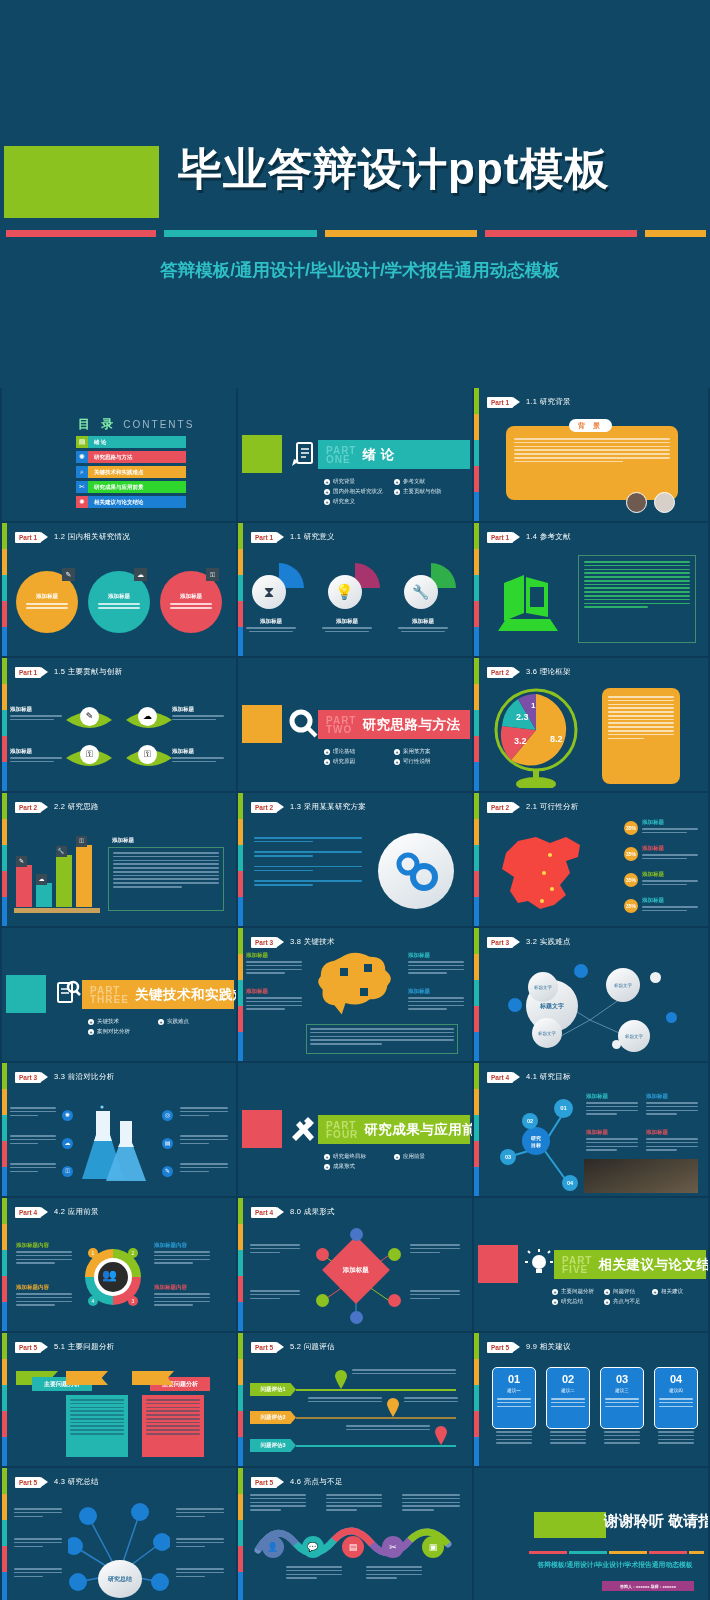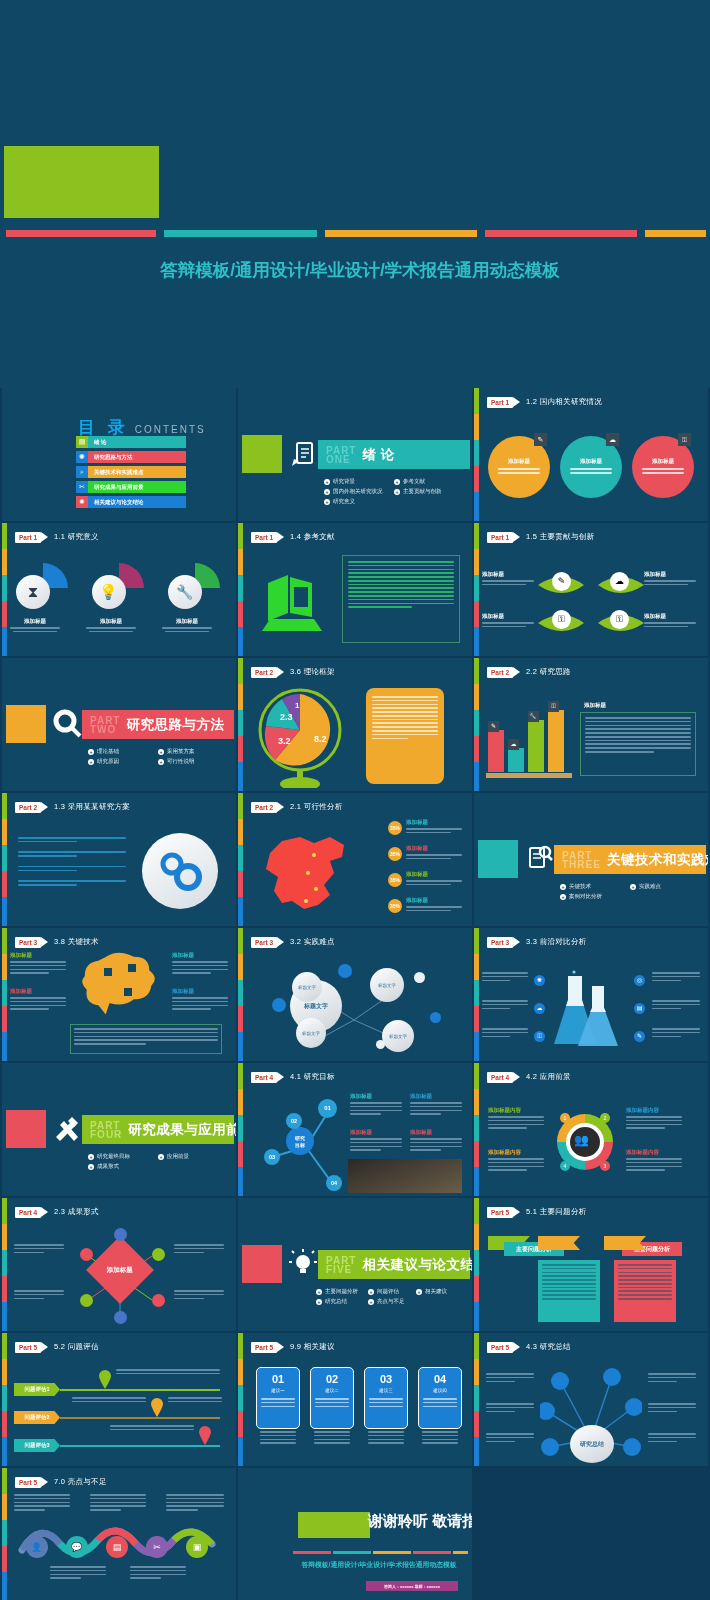--- a/index.html
+++ b/index.html
@@ -91,21 +91,21 @@
     display:flex; flex-wrap:wrap; gap:3px 8px;
   }
   .sec-items div { display:flex; align-items:center; gap:3px; font-size:5.5px; color:#dfeaf2; white-space:nowrap; }
   .plus {
     width:6px; height:6px; border-radius:50%; background:#fff; color:#0f4764;
     font-size:5px; line-height:6px; text-align:center; font-weight:bold; flex:0 0 6px;
   }
 
   
   .toc-head { position:absolute; left:76px; top:28px; display:flex; align-items:baseline; gap:6px; }
-  .toc-head b { font-size:17px; color:#0ea5e9; letter-spacing:4px; }
+  .toc-head b { font-size:12px; color:#86efac; letter-spacing:4px; }
   .toc-head span { font-size:10px; color:#9fb7c6; letter-spacing:2px; }
   .toc-row {
     position:absolute; left:74px; width:110px; height:12px;
     display:flex; align-items:center;
   }
   .toc-ic { width:12px; height:12px; display:flex; align-items:center; justify-content:center; font-size:7px; color:#fff; flex:0 0 12px; }
   .toc-lb { flex:1; height:12px; display:flex; align-items:center; padding-left:6px; font-size:5.5px; color:#fff; font-weight:bold; }
 
   
   .ph-line { background:#7fa3bb; opacity:.75; height:1.6px; border-radius:1px; margin-bottom:2.2px; }
@@ -135,20 +135,21 @@
     color:#fff; font-size:4px; font-weight:bold; display:flex; align-items:center; justify-content:center;
   }
 
   svg { display:block; }
 </style>
 </head>
 <body>
 
 <div class="cover">
   <div class="cover-green"></div>
+  <div class="cover-title">毕业答辩设计ppt模板</div>
   <div class="cover-bars">
     <i class="cb c1"></i>
     <i class="cb c2"></i>
     <i class="cb c3"></i>
     <i class="cb c4"></i>
     <i class="cb c5"></i>
   </div>
   <div class="cover-sub">答辩模板/通用设计/毕业设计/学术报告通用动态模板</div>
 </div>
 
@@ -215,20 +216,45 @@
           <i class="plus">+</i>
           <span>主要贡献与创新</span>
         </div>
       <div style="width:62px">
           <i class="plus">+</i>
           <span>研究意义</span>
         </div>
     </div>
   </div>
 
+  <div class="slide">
+    <div class="rail">
+        <i class="g"></i>
+        <i class="o"></i>
+        <i class="t"></i>
+        <i class="r"></i>
+        <i class="b"></i>
+      </div>
+    <div class="part-tag">Part 1</div>
+    <div class="slide-title">1.1 研究背景</div>
+    <div class="panel-orange" style="left:32px;top:38px;width:172px;height:74px">
+      <div style="padding:12px 8px 0 8px">
+        <div class="ph-line" style="background:#fff;opacity:.6"></div>
+          <div class="ph-line" style="background:#fff;opacity:.6"></div>
+        <div class="ph-line" style="background:#fff;opacity:.6"></div>
+          <div class="ph-line" style="background:#fff;opacity:.6"></div>
+        <div class="ph-line" style="background:#fff;opacity:.6"></div>
+          <div class="ph-line" style="background:#fff;opacity:.6"></div>
+        <div class="ph-line" style="background:#fff;opacity:.6;width:70%"></div>
+      </div>
+    </div>
+    <div class="badge-pill" style="left:95px;top:31px">背 景</div>
+    <div style="position:absolute;left:152px;top:104px;width:21px;height:21px;border-radius:50%;background:#6e5a4e;border:1.5px solid #fff"></div>
+    <div style="position:absolute;left:180px;top:104px;width:21px;height:21px;border-radius:50%;background:#d6d0c8;border:1.5px solid #fff"></div>
+  </div>
 
   <div class="slide">
     <div class="rail">
         <i class="g"></i>
         <i class="o"></i>
         <i class="t"></i>
         <i class="r"></i>
         <i class="b"></i>
       </div>
     <div class="part-tag">Part 1</div>
@@ -885,21 +911,21 @@
 
   <div class="slide">
     <div class="rail">
         <i class="g"></i>
         <i class="o"></i>
         <i class="t"></i>
         <i class="r"></i>
         <i class="b"></i>
       </div>
     <div class="part-tag">Part 4</div>
-    <div class="slide-title">2.3 成果形式</div>
+    <div class="slide-title">8.0 成果形式</div>
     <div style="position:absolute;left:12px;top:46px;width:50px">
         <div class="ph-line"></div>
         <div class="ph-line"></div>
         <div class="ph-line" style="width:60%"></div>
       </div>
     <div style="position:absolute;left:12px;top:92px;width:50px">
         <div class="ph-line"></div>
         <div class="ph-line"></div>
         <div class="ph-line" style="width:60%"></div>
       </div>
@@ -1193,21 +1219,21 @@
 
   <div class="slide">
     <div class="rail">
         <i class="g"></i>
         <i class="o"></i>
         <i class="t"></i>
         <i class="r"></i>
         <i class="b"></i>
       </div>
     <div class="part-tag">Part 5</div>
-    <div class="slide-title">7.0 亮点与不足</div>
+    <div class="slide-title">4.6 亮点与不足</div>
     <div style="position:absolute;left:12px;top:26px;width:56px">
         <div class="ph-line"></div>
         <div class="ph-line"></div>
         <div class="ph-line"></div>
         <div class="ph-line"></div>
         <div class="ph-line" style="width:55%"></div>
       </div>
     <div style="position:absolute;left:88px;top:26px;width:56px">
         <div class="ph-line"></div>
         <div class="ph-line"></div>

